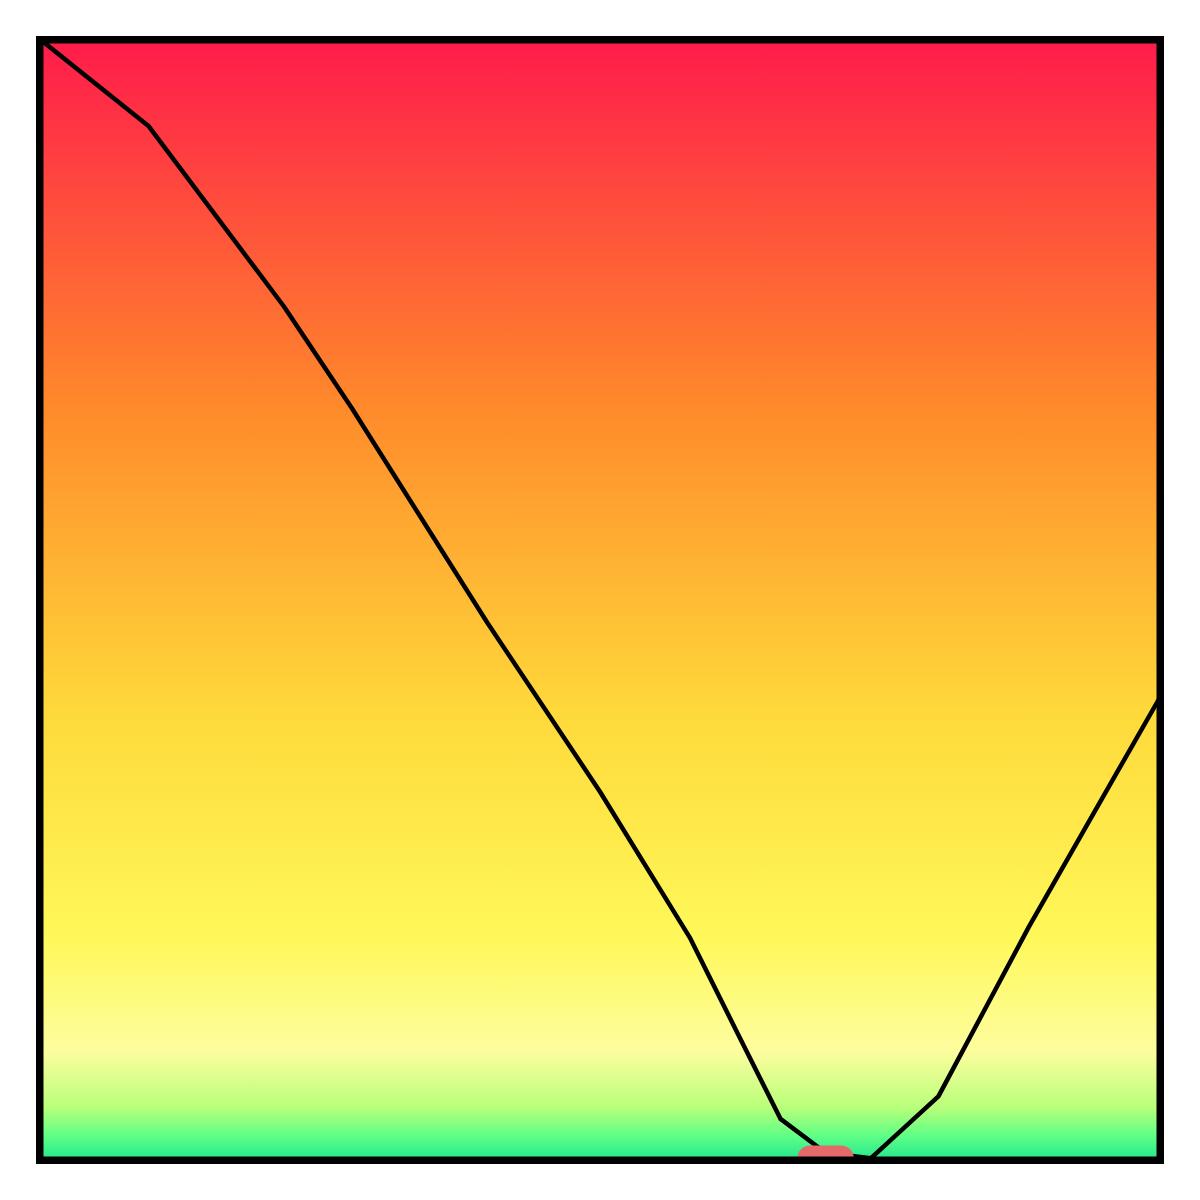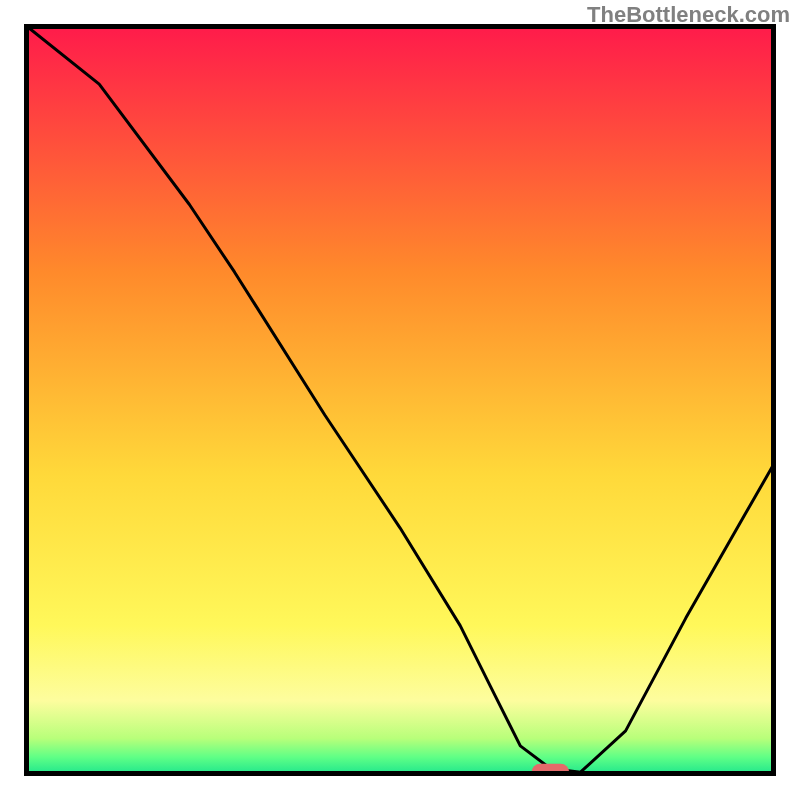--- a/index.html
+++ b/index.html
@@ -34,21 +34,20 @@
     box-sizing: border-box;
   }
   svg {
     display: block;
   }
 </style>
 </head>
 <body>
 
 <div class="container">
-  <div class="watermark">TheBottleneck.com</div>
 
   <div class="plot-frame">
     <svg id="chart-svg" width="752" height="752" viewBox="0 0 752 752">
         <defs>
           <linearGradient id="bg-grad" x1="0" y1="0" x2="0" y2="1">
             <stop offset="0%" stop-color="#ff1a4b"></stop>
             <stop offset="33%" stop-color="#ff8a2b"></stop>
             <stop offset="60%" stop-color="#ffd93a"></stop>
             <stop offset="80%" stop-color="#fff85a"></stop>
             <stop offset="90%" stop-color="#fdfd9e"></stop>

